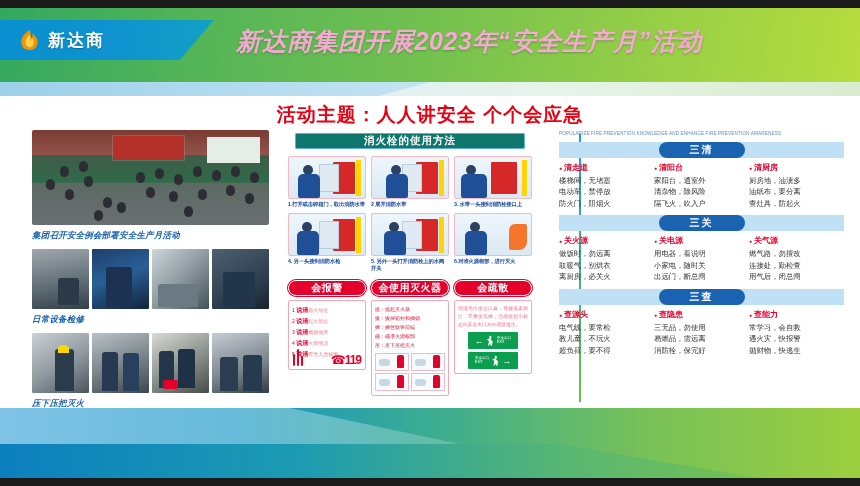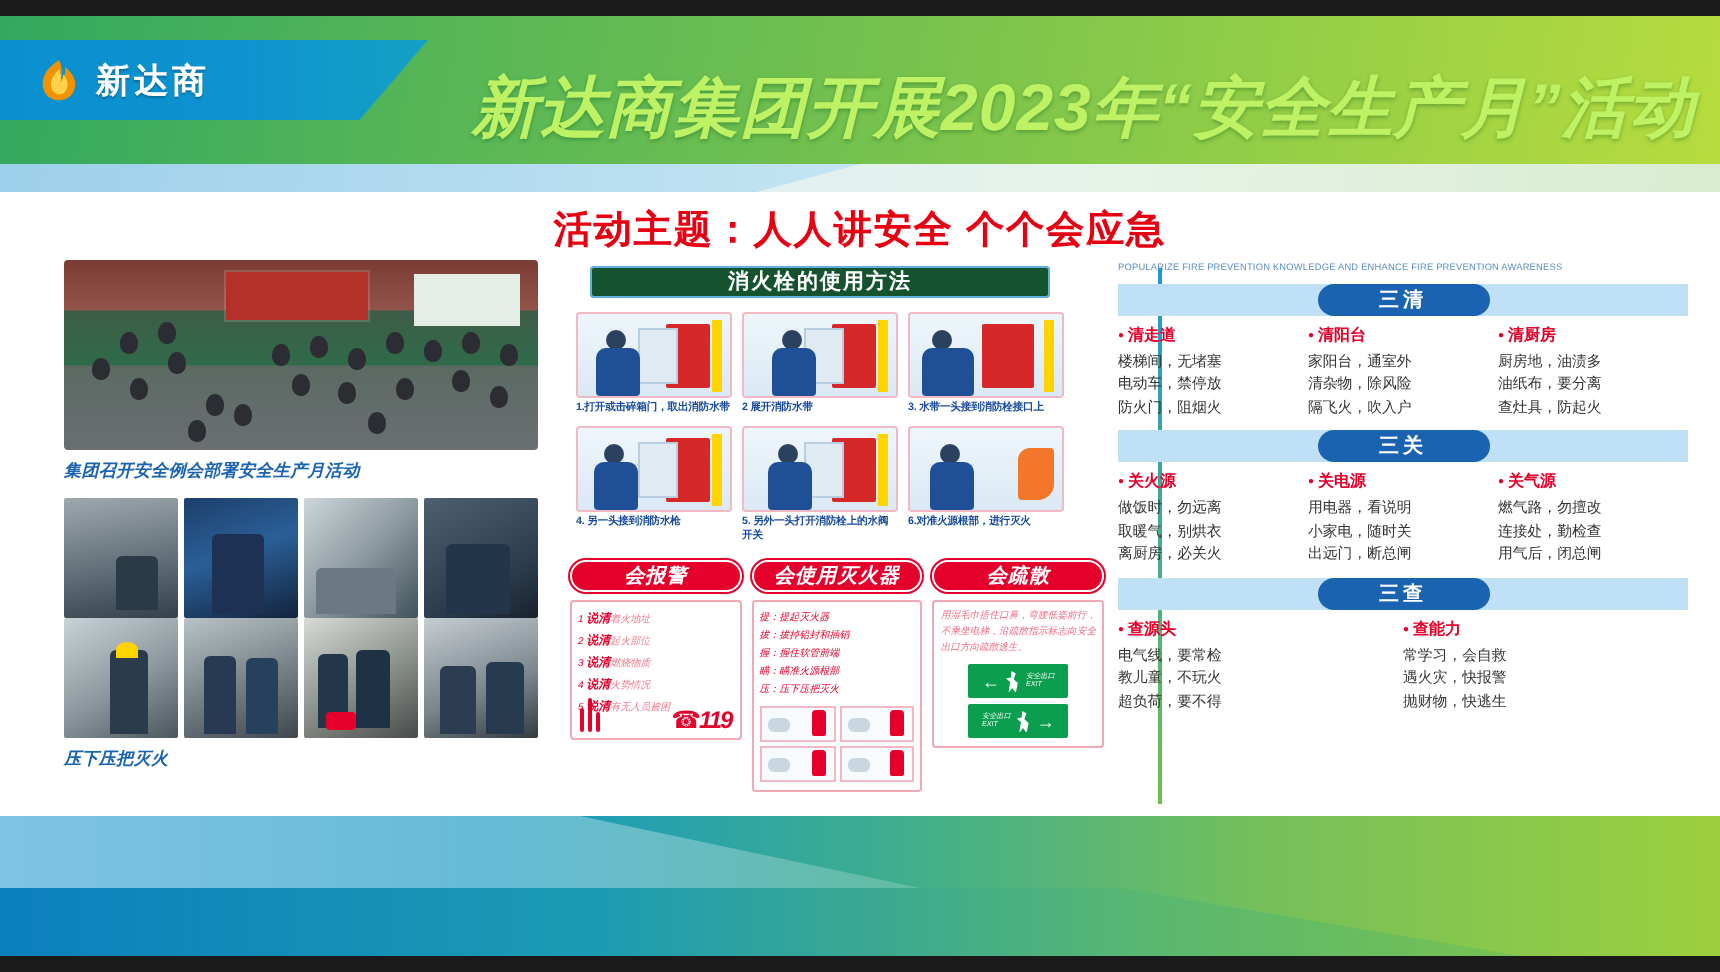--- a/index.html
+++ b/index.html
@@ -23,23 +23,23 @@
   }
   
   .logo-plate {
     position: absolute; left: 0; top: 20px; width: 214px; height: 40px;
     background: linear-gradient(90deg, #0a8fd0 0%, #0e93cf 55%, #13a1c4 100%);
     clip-path: polygon(0 0, 100% 0, 84% 100%, 0 100%);
     display: flex; align-items: center; padding-left: 18px; gap: 7px;
   }
   .flame-mark { position: relative; width: 23px; height: 23px; flex: none; }
   .header-title {
-    position: absolute; left: 236px; top: 37px; width: 600px; height: 34px;
+    position: absolute; left: 236px; top: 24px; width: 600px; height: 34px;
     display: flex; align-items: center;
-    font-size: 33px; font-weight: 700; color: #bef264;
+    font-size: 25px; font-weight: 700; color: #f9a8d4;
     letter-spacing: 0.5px;
     text-shadow: 0 1px 2px rgba(0,80,20,.35);
     font-style: italic;
     white-space: nowrap;
   }
   
   .sub-band {
     position: absolute; left: 0; top: 82px; width: 860px; height: 14px;
     background: linear-gradient(95deg, #cfe6f4 0%, #dff0f6 35%, #e6f3e8 65%, #d9eccf 100%);
   }
@@ -128,21 +128,21 @@
   .ph-d { background: linear-gradient(150deg,#4e6070,#2a3a4a 70%,#18222c); }
   .ph-e { background: linear-gradient(150deg,#c9d2d6,#8c979d 55%,#4a555c); }
   .ph-f { background: linear-gradient(160deg,#b9c2c6,#7b868c 50%,#3e474d); }
   .ph-g { background: linear-gradient(150deg,#d8dbd6,#8f9590 50%,#474c4a); }
   .ph-h { background: linear-gradient(160deg,#c6cdd2,#78838a 60%,#333b42); }
   .fig { position:absolute; border-radius:3px 3px 0 0; }
 
   
   .hydrant-title {
     margin: 2px auto 6px; width: 232px; height: 18px;
-    background: #14532d; border-radius: 3px;
+    background: #0f766e; border-radius: 3px;
     display: flex; align-items: center; justify-content: center;
     color: #ffffff; font-size: 10.5px; font-weight: 700; letter-spacing: 1px;
     border: 1px solid #ffffff;
     box-shadow: inset 0 0 0 1px #5fb0e0;
   }
   .steps { display: grid; grid-template-columns: repeat(3, 1fr); gap: 4px 5px; width: 244px; margin: 0 auto; }
   .step-card { width: 78px; }
   .step-img {
     width: 78px; height: 43px; border: 1px solid #f0b9c4; border-radius: 2px;
     background: linear-gradient(180deg,#eef6fb 0%, #dbe9f4 100%);
@@ -152,21 +152,21 @@
   .box-strip { position:absolute; right:4px; top:3px; width:5px; height:36px; background:#ffd400; }
   .box-white { position:absolute; right:26px; top:7px; width:20px; height:28px; background:#dfeaf2; border:1px solid #b9cede; }
   .person { position:absolute; left:9px; top:8px; width:22px; height:33px; }
   .person .head { position:absolute; left:5px; top:0; width:10px; height:10px; border-radius:50%; background:#2b4160; }
   .person .body { position:absolute; left:0; top:9px; width:22px; height:24px; background:#1f4f96; border-radius:5px 5px 2px 2px; }
   .step-cap {
     font-size: 5.3px; color: #14479b; font-weight: 700; line-height: 1.45;
     margin-top: 2px; letter-spacing: -.1px;
   }
 
-  .three-abilities { display: flex; gap: 5px; width: 267px; margin: 7px auto 0; font-style: italic; }
+  .three-abilities { display: flex; gap: 5px; width: 244px; margin: 7px auto 0; }
   .ability { flex: 1; }
   .ability-head {
     height: 16px; border-radius: 9px; background: #e4002b; color: #fff;
     display: flex; align-items: center; justify-content: center;
     font-size: 10px; font-weight: 700; letter-spacing: .5px;
     border: 1px solid #fff; box-shadow: 0 0 0 1px #e4002b;
   }
   .ability-body {
     margin-top: 4px; border: 1px solid #f0a8b4; border-radius: 2px;
     background: #fff; padding: 4px 3px; min-height: 70px; position: relative;
@@ -284,20 +284,21 @@
           </span>
         <span class="cell">
             <span class="ph ph-c"></span>
             <span class="fig" style="left:10%;top:58%;width:70%;height:38%;background:#6b7a82"></span>
           </span>
         <span class="cell">
             <span class="ph ph-d"></span>
             <span class="fig" style="left:20%;top:38%;width:55%;height:58%;background:#22354a"></span>
           </span>
       </div>
+      <div class="caption">日常设备检修</div>
 
       <div class="photo-row">
         <span class="cell">
             <span class="ph ph-e"></span>
             <span class="fig" style="left:40%;top:26%;width:34%;height:70%;background:#2a3b4c"></span>
             <span class="fig" style="left:45%;top:20%;width:20%;height:13%;background:#ffd400;border-radius:50% 50% 0 0"></span>
           </span>
         <span class="cell">
             <span class="ph ph-f"></span>
             <span class="fig" style="left:18%;top:32%;width:28%;height:64%;background:#273a52"></span>
@@ -524,20 +525,26 @@
           <span class="group-pill">三查</span>
         </div>
         <div class="group-cols">
           <div class="gcol">
             <h4>查源头</h4>
             <p>电气线，要常检</p>
             <p>教儿童，不玩火</p>
             <p>超负荷，要不得</p>
           </div>
           <div class="gcol">
+            <h4>查隐患</h4>
+            <p>三无品，勿使用</p>
+            <p>易燃品，需远离</p>
+            <p>消防栓，保完好</p>
+          </div>
+          <div class="gcol">
             <h4>查能力</h4>
             <p>常学习，会自救</p>
             <p>遇火灾，快报警</p>
             <p>抛财物，快逃生</p>
           </div>
         </div>
       </div>
 
     </div>
   </div>

